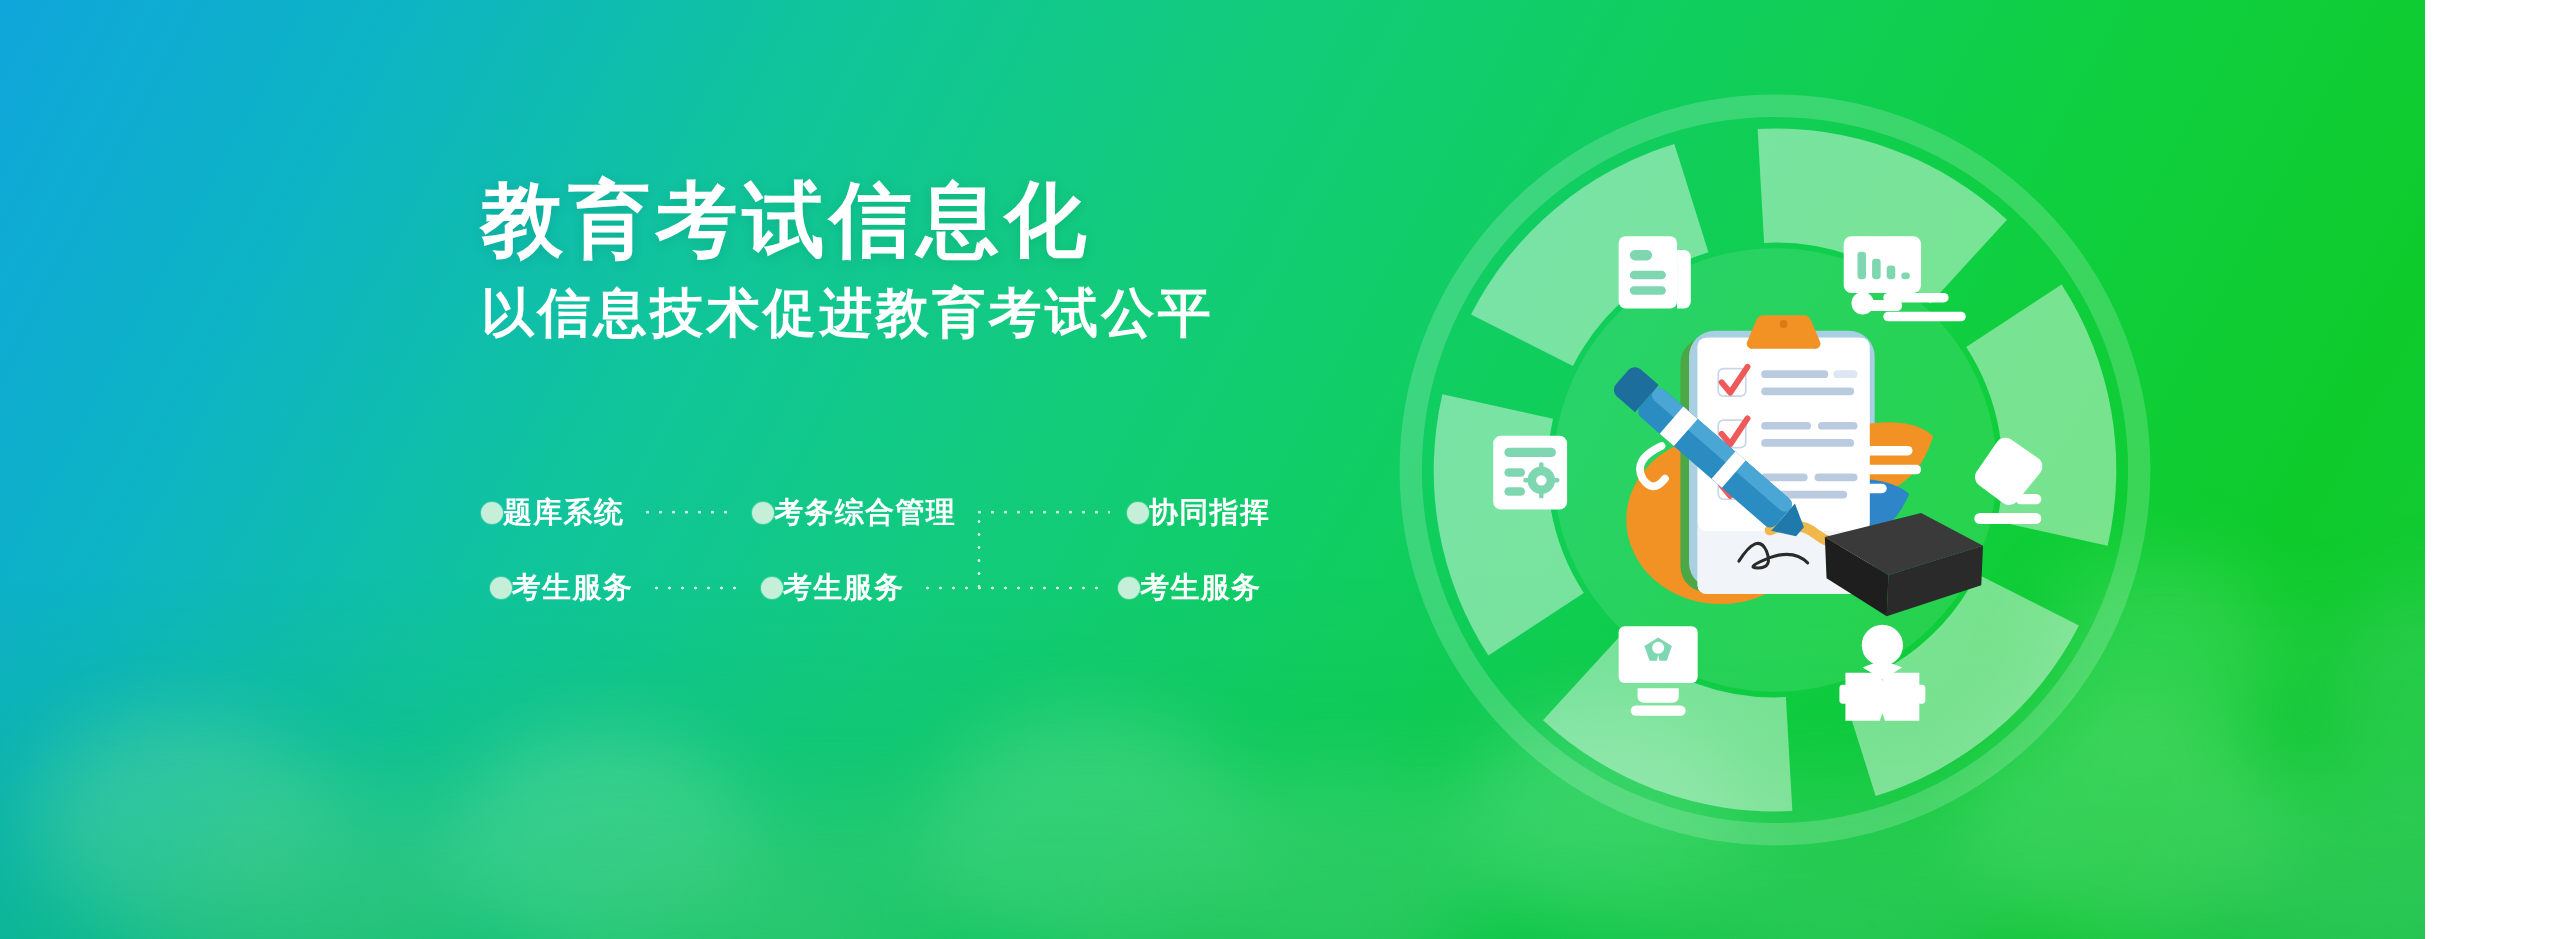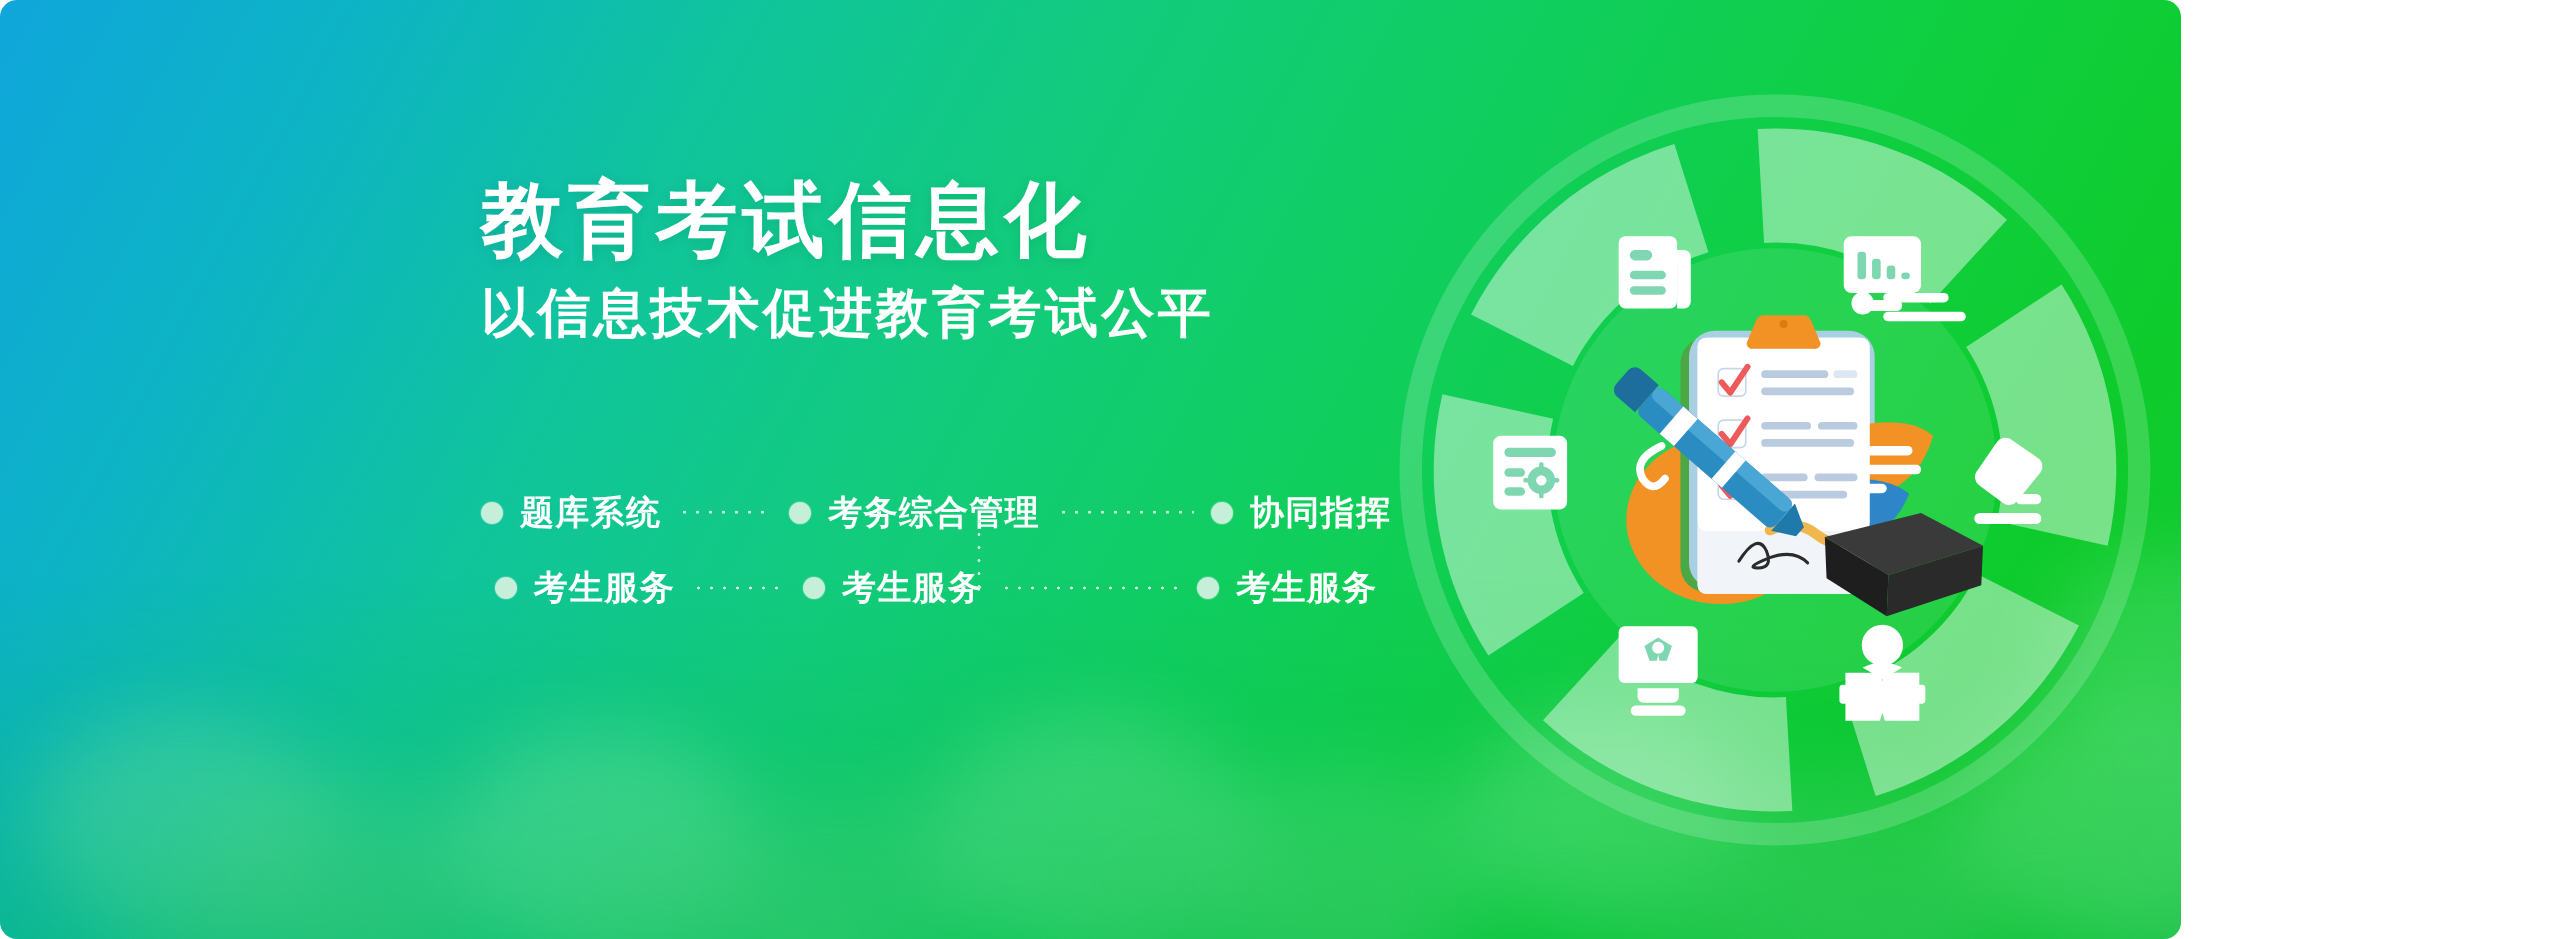--- a/index.html
+++ b/index.html
@@ -4,33 +4,32 @@
 <style>
   html, body { margin:0; padding:0; }
   body {
     width:2576px; height:939px;
     font-family:"Liberation Sans", sans-serif;
     overflow:hidden;
   }
 
   #banner {
     position:relative;
-    width:2181px; height:939px;
+    width:2425px; height:939px;
     overflow:hidden;
     background:
       linear-gradient(118deg,
         #0FA6DB 0%,
         #0DB4C4 14%,
         #10C49C 28%,
         #12CB7E 42%,
         #10CE5E 58%,
         #0FCF3F 74%,
         #0ECB2B 88%,
         #16C93A 100%);
-    border-radius: 17px;
   }
 
   
   .bokeh-layer {
     position:absolute; left:0; bottom:0;
     width:2576px; height:481px;
     pointer-events:none;
     filter:blur(39px);
     opacity:.62;
   }
@@ -71,24 +70,23 @@
   .feat-row + .feat-row { margin-top:20.6px;justify-content:center; }
 
   .dot {
     width:22px; height:22px; border-radius:50%;
     background:#C5EFD8;
     flex:0 0 auto;
     box-shadow:0 0 0 0.9px rgba(255,255,255,.18);
   }
   .feat-label {
     color:#FFFFFF;
-    font-size:34px;
+    font-size:29px;
     font-weight:bold;
     letter-spacing:1.3px;
-    margin-left:17px;
     margin-right:17px;
   }
   .dotline {
     flex:0 0 auto;
     height:4.3px;
     margin-right:17px;
     background-image:radial-gradient(circle, #CDF0DE 1.5px, rgba(0,0,0,0) 1.7px);
     background-size:13px 4.3px;
     background-repeat:repeat-x;
     background-position:left center;

